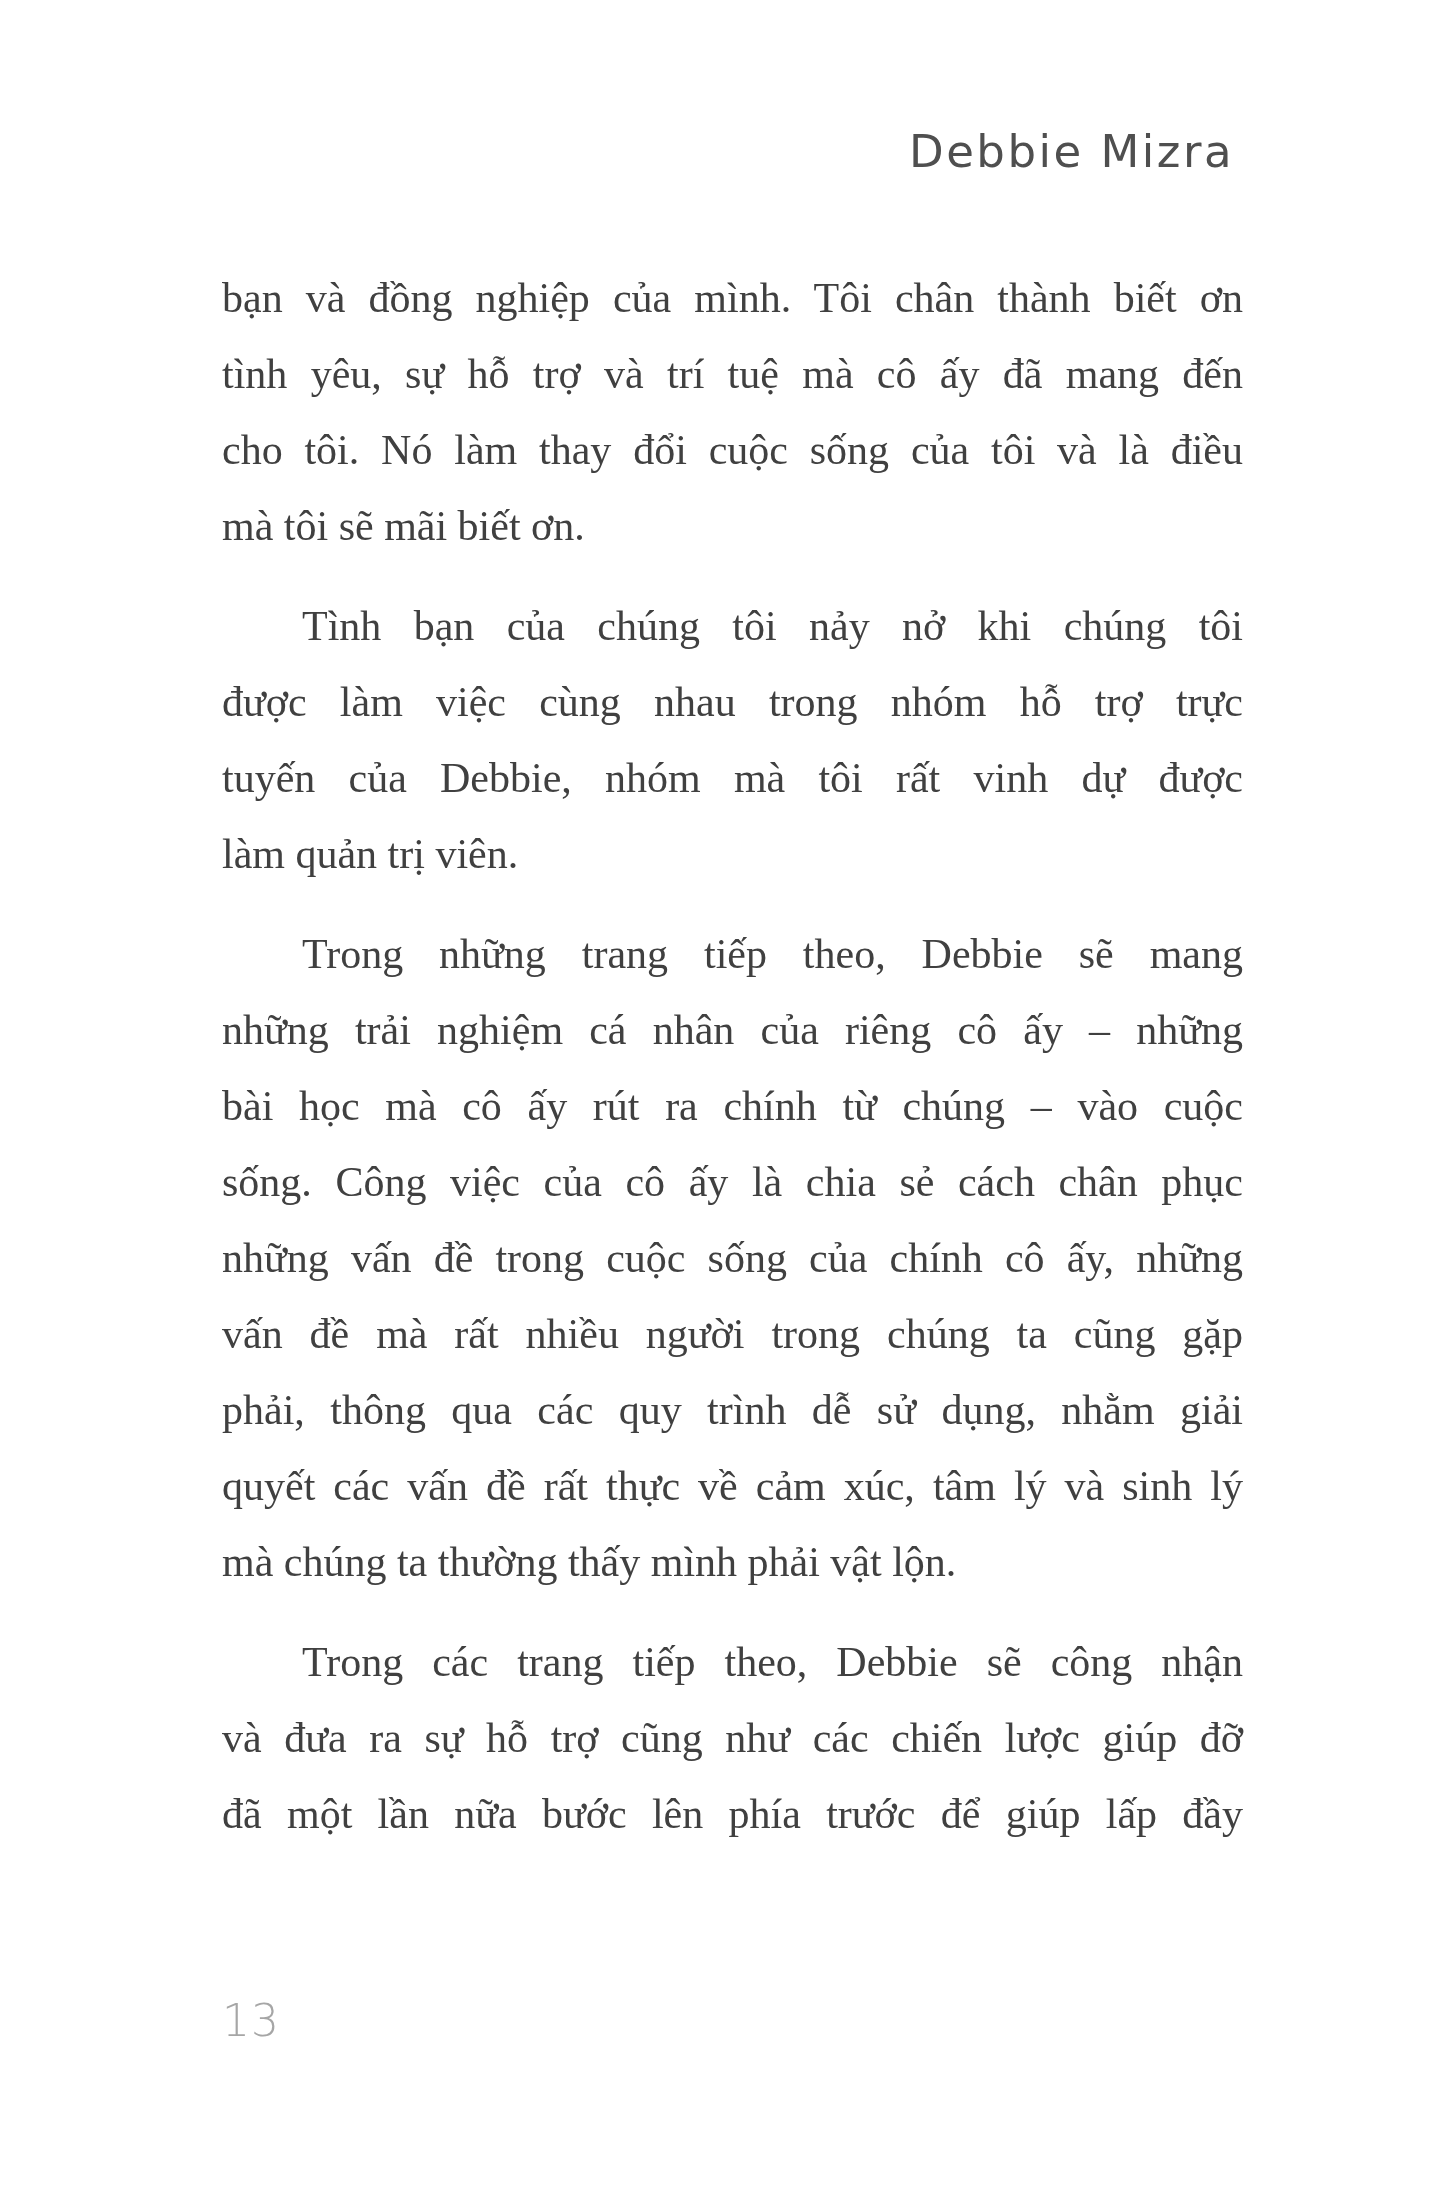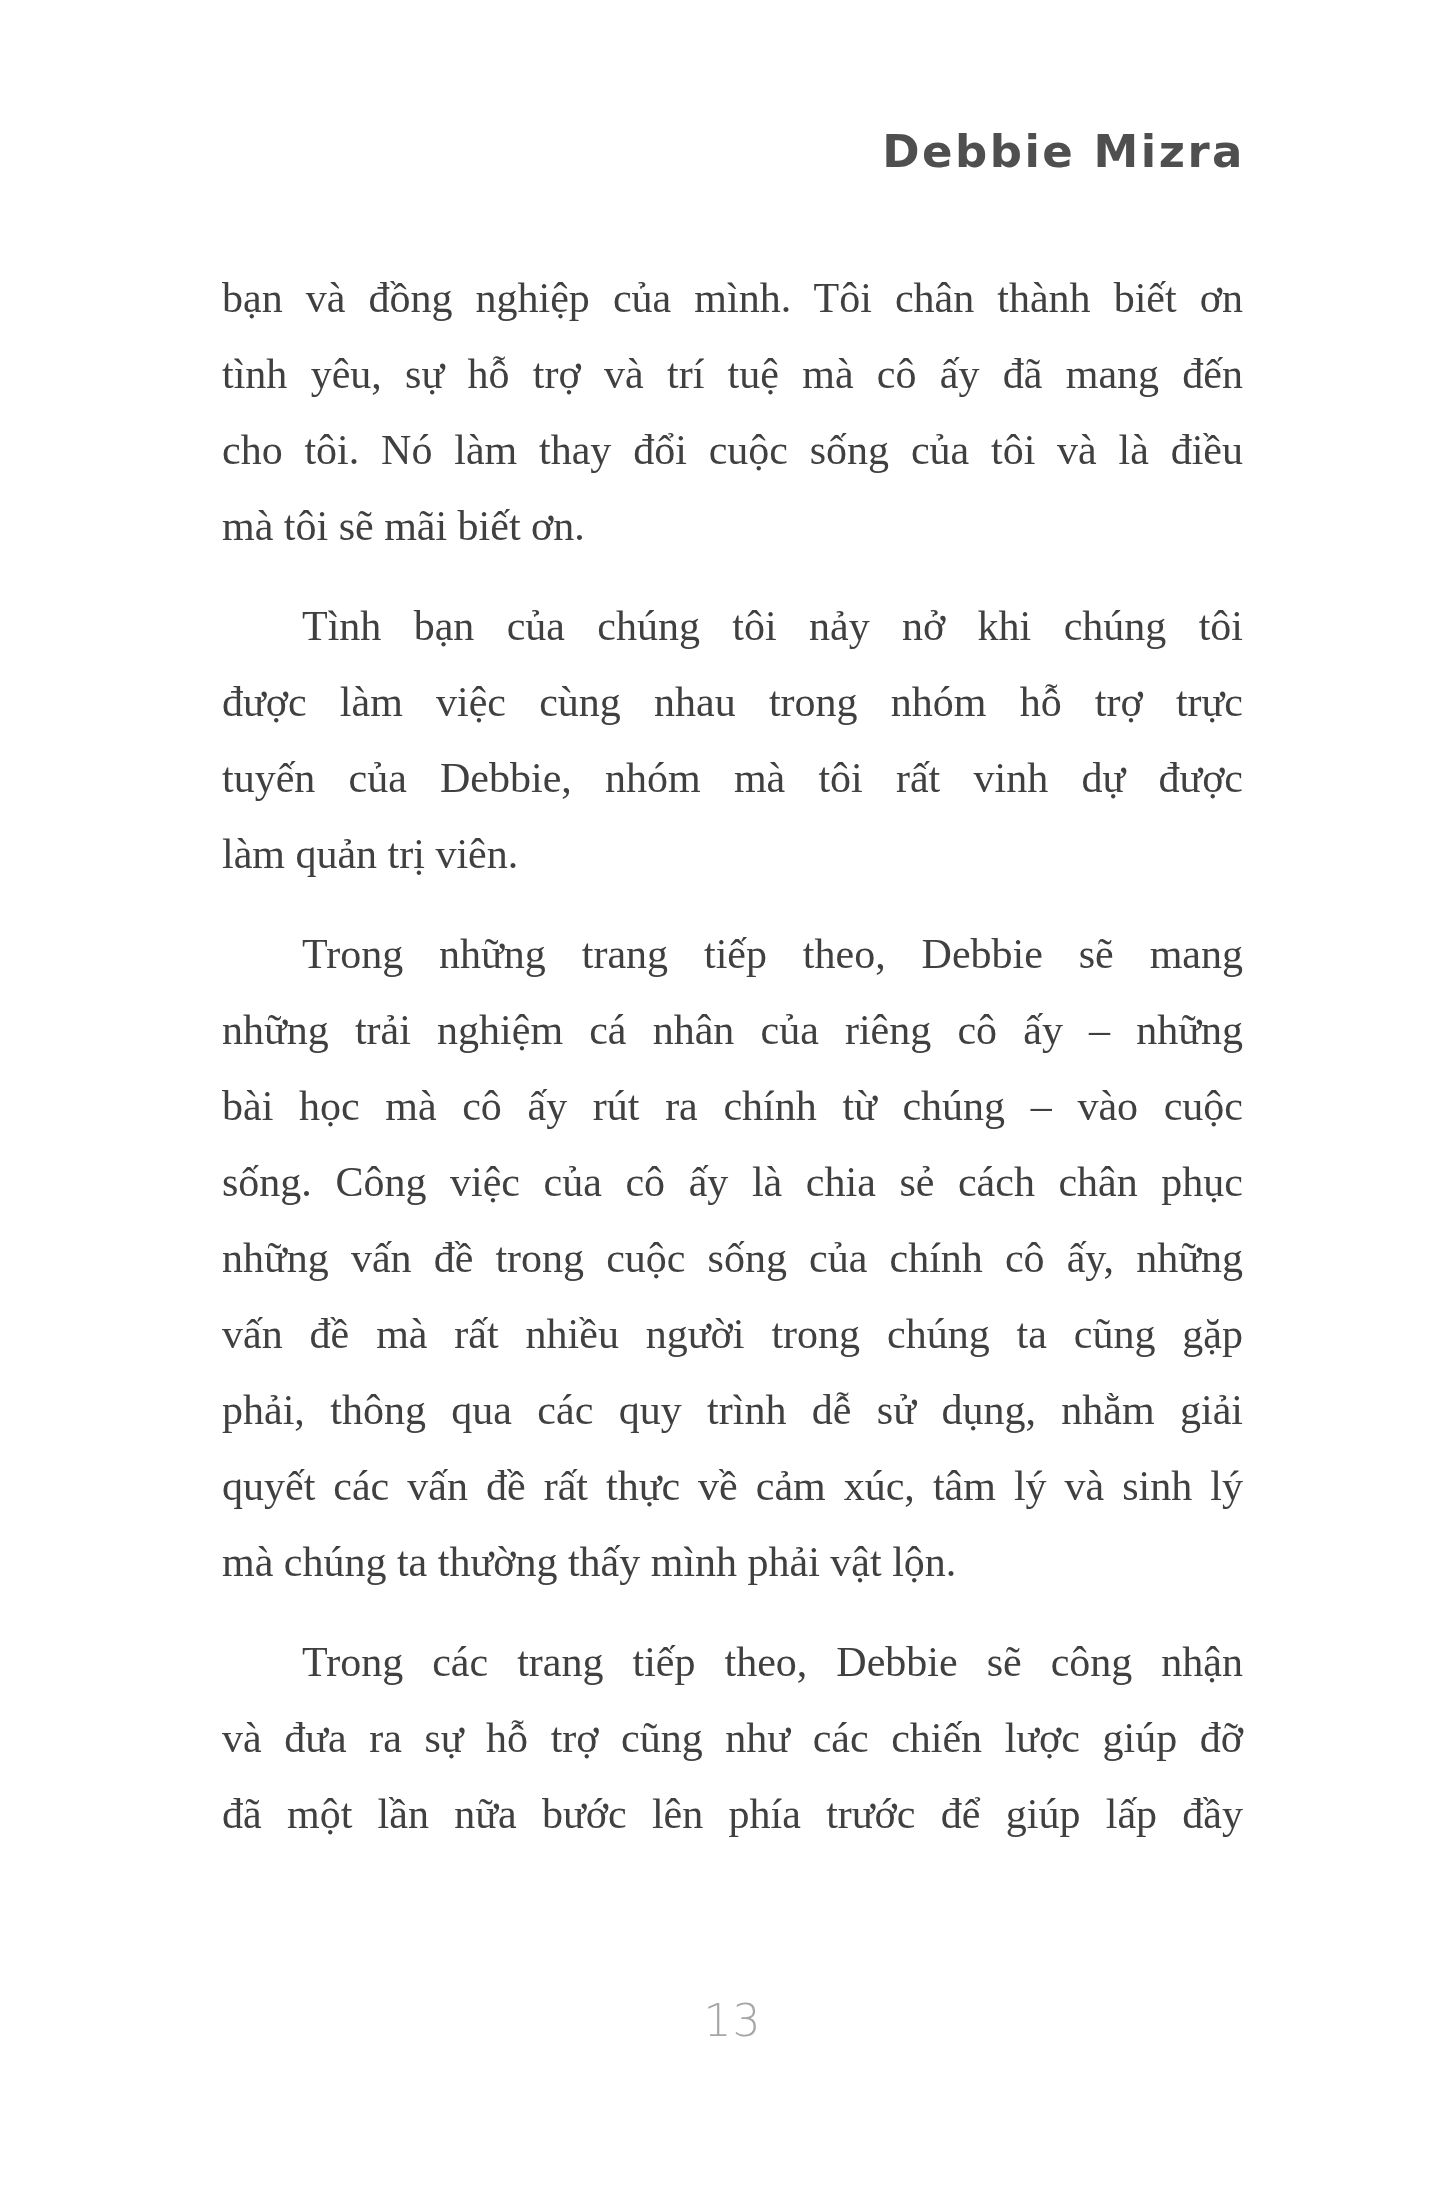--- a/index.html
+++ b/index.html
@@ -11,23 +11,23 @@
     position: relative;
     width: 1448px;
     height: 2200px;
     background: #ffffff;
     overflow: hidden;
     font-family: "Liberation Serif", "DejaVu Serif", serif;
   }
   .running-header {
     position: absolute;
     top: 124px;
-    right: 203px;
+    right: 214px;
     font-family: "DejaVu Sans", "Liberation Sans", sans-serif;
-    font-weight: 700;
+    font-weight: 400;
     font-size: 45px;
     line-height: 56px;
     letter-spacing: 2.5px;
     color: #4f4f4f;
   }
   .body-text {
     position: absolute;
     top: 260px;
     left: 222px;
     width: 1021px;
@@ -46,21 +46,21 @@
     text-indent: 80px;
   }
   .body-text .line.para-gap {
     margin-top: 24px;
   }
   .page-number {
     position: absolute;
     top: 1996px;
     left: 222px;
     width: 1021px;
-    text-align: center;
+    text-align: left;
     font-family: "DejaVu Sans", "Liberation Sans", sans-serif;
     font-weight: 200;
     font-size: 44px;
     line-height: 50px;
     letter-spacing: 1px;
     color: #a6a6a6;
   }
 </style>
 </head>
 <body>

